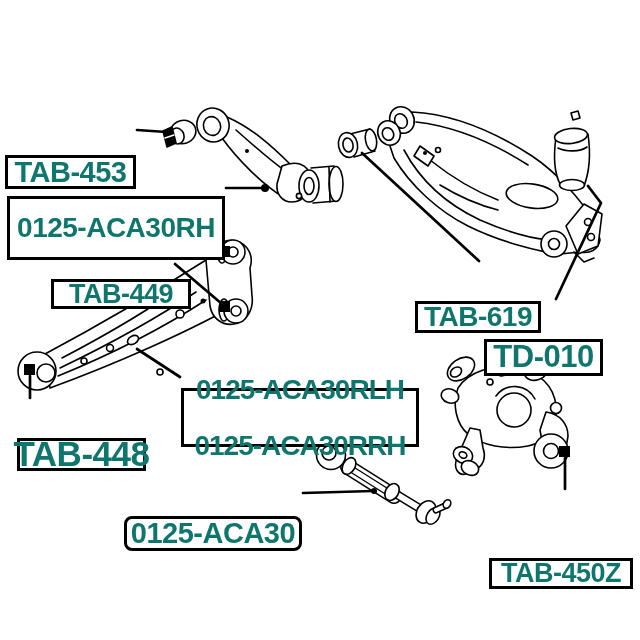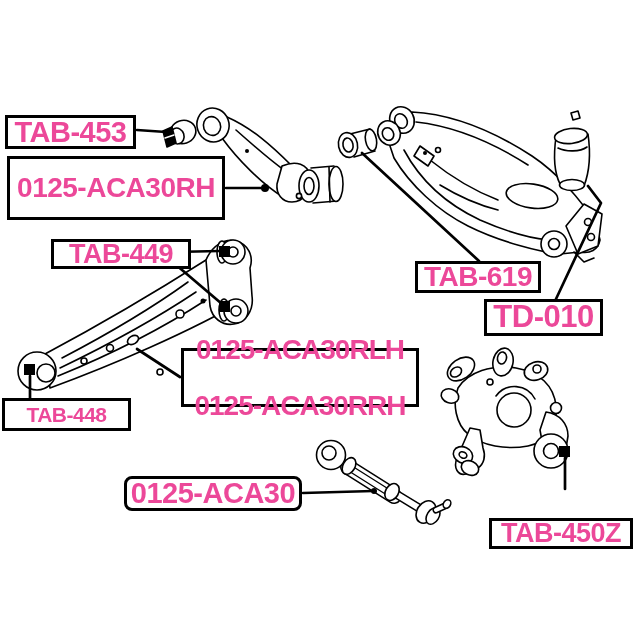--- a/index.html
+++ b/index.html
@@ -7,34 +7,35 @@
     width:640px;height:640px;position:relative;overflow:hidden;
     background:#ffffff;
     font-family:"Liberation Sans", sans-serif;
   }
   #stage{position:absolute;left:0;top:0;width:640px;height:640px;}
   svg{position:absolute;left:0;top:0;}
   .label{
     position:absolute;
     border:3px solid #000;
     background:#fff;
-    color:#ec4899;
+    color:#0f766e;
     font-weight:bold;
     display:flex;flex-direction:column;align-items:center;justify-content:center;
     line-height:1.04;
     letter-spacing:-0.5px;
     white-space:nowrap;
     box-sizing:border-box;
     z-index:5;
+    margin-top:40px;
   }
   .label span{display:block;}
   #label-tab453      {left:5px;  top:115px; width:131px; height:34px; font-size:29px;}
   #label-aca30rh-lh  {left:7px;  top:156px; width:218px; height:64px; font-size:28px;}
   #label-tab449      {left:51px; top:239px; width:140px; height:30px; font-size:27px;}
-  #label-tab448      {left:2px;  top:398px; width:129px; height:33px; font-size:21px;}
+  #label-tab448      {left:17px;  top:398px; width:129px; height:33px; font-size:35px;}
   #label-aca30rlh-rrh{left:181px;top:348px; width:238px; height:59px; font-size:28px; letter-spacing:-1px;gap:27px;}
   #label-aca30       {left:124px;top:476px; width:178px; height:35px; font-size:29px;border-radius:8px;}
   #label-tab451      {left:415px;top:261px; width:126px; height:32px; font-size:28px;}
   #label-td010       {left:484px;top:299px; width:119px; height:37px; font-size:31px;}
   #label-tab450z     {left:489px;top:518px; width:144px; height:31px; font-size:27px;}
 </style>
 </head>
 <body>
 
 <div id="stage">

